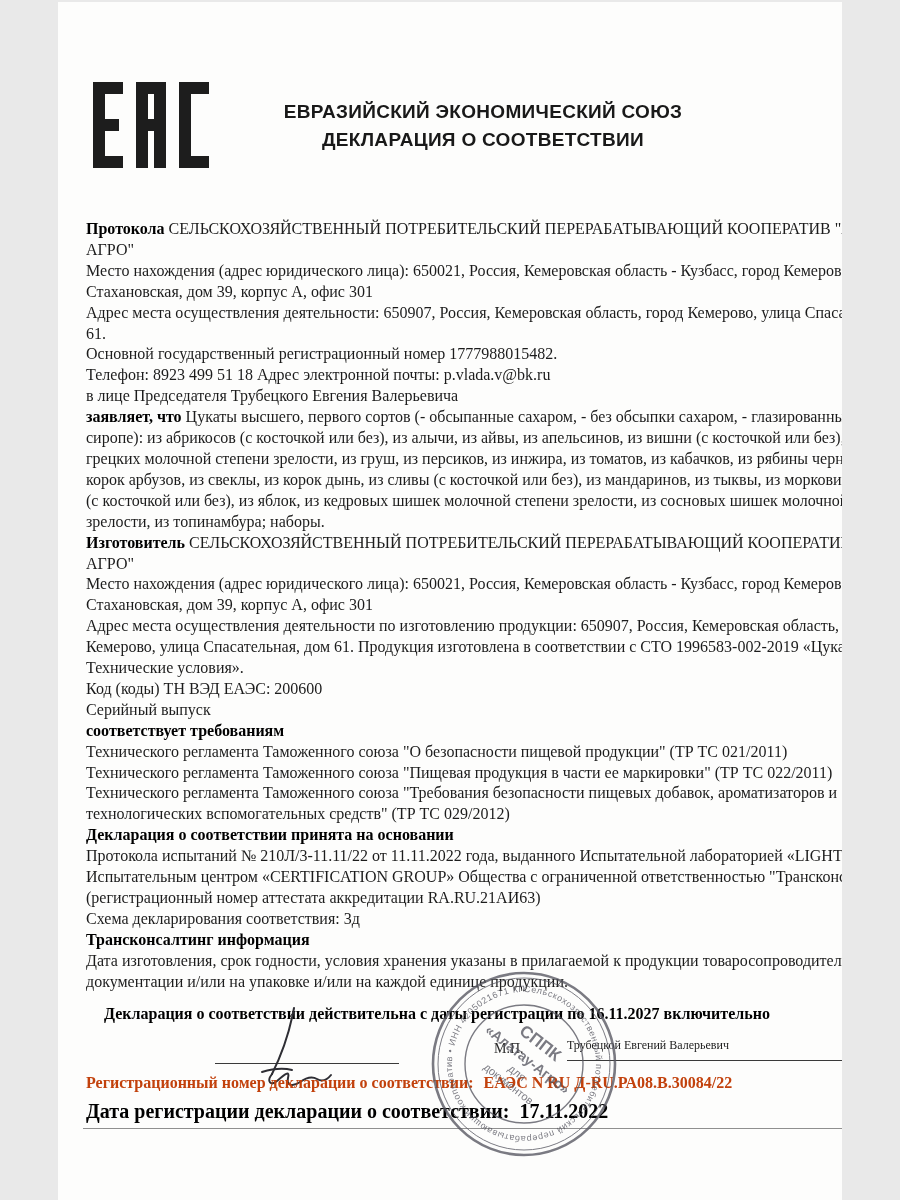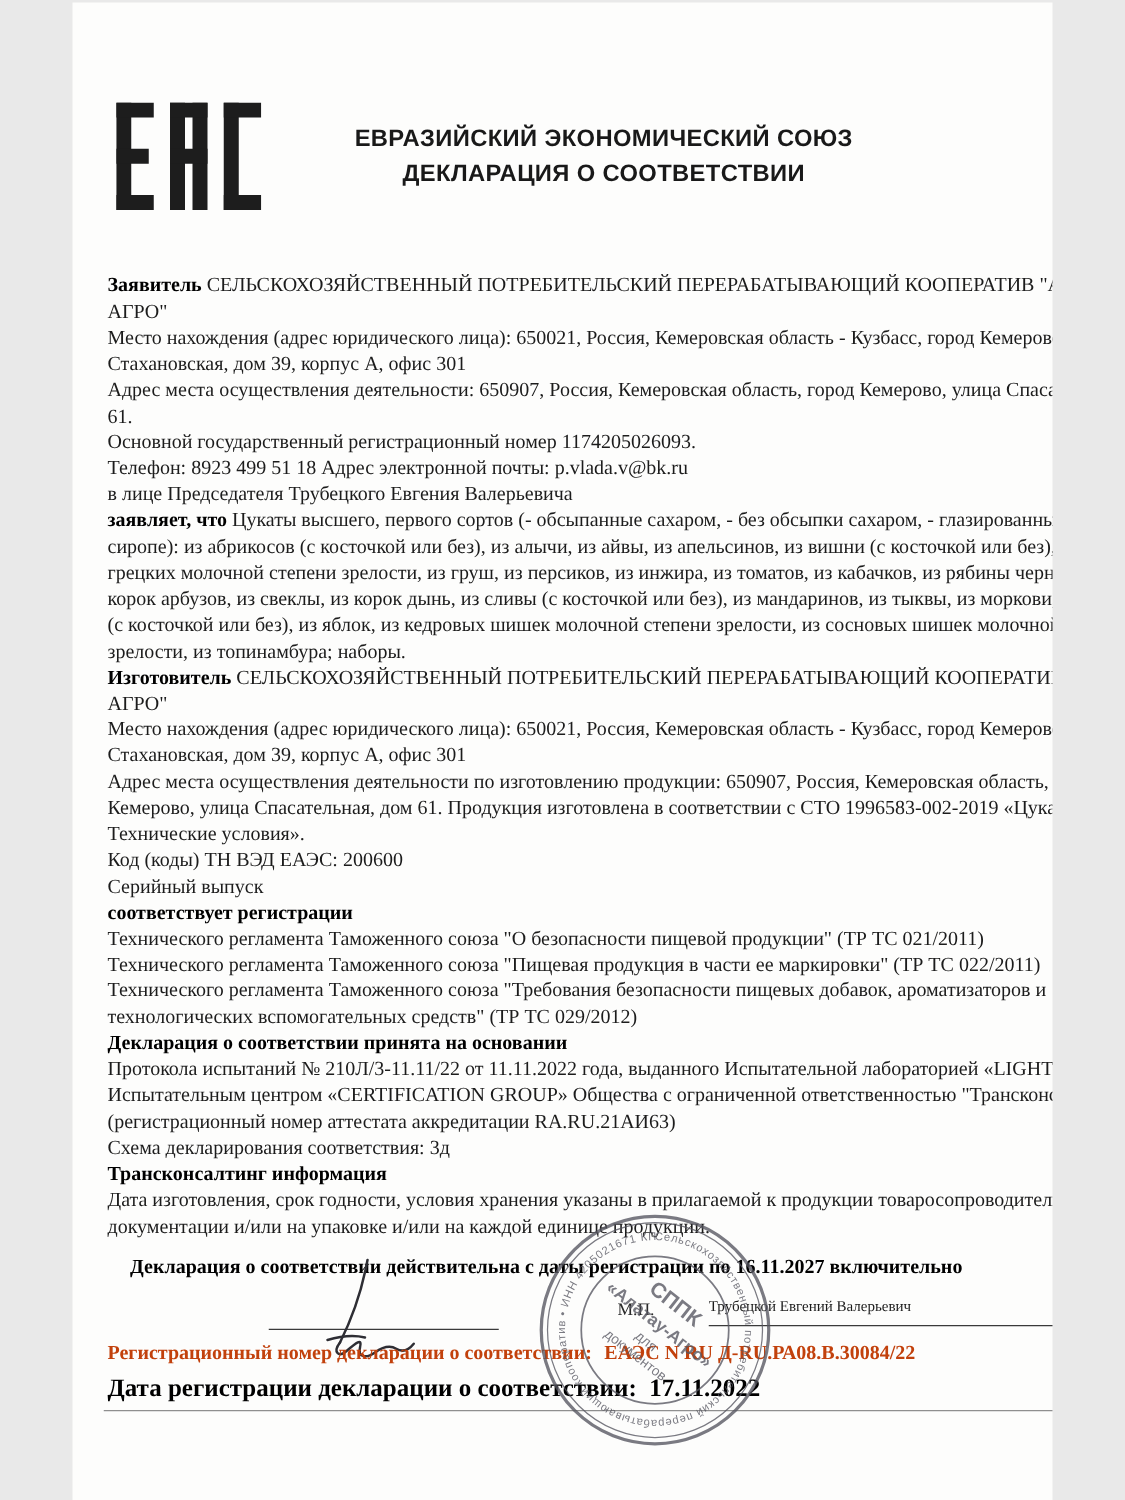--- a/index.html
+++ b/index.html
@@ -65,33 +65,33 @@
       <rect x="86" y="74" width="30" height="12"></rect>
     </g>
   </svg>
 
   <div class="doc-title">
     <div>ЕВРАЗИЙСКИЙ ЭКОНОМИЧЕСКИЙ СОЮЗ</div>
     <div>ДЕКЛАРАЦИЯ О СООТВЕТСТВИИ</div>
   </div>
 
   <div class="body-text">
-      <p><b>Заявитель</b><span> СЕЛЬСКОХОЗЯЙСТВЕННЫЙ ПОТРЕБИТЕЛЬСКИЙ ПЕРЕРАБАТЫВАЮЩИЙ КООПЕРАТИВ "АЛАТАУ-АГРО"</span></p>
+      <p><b>Протокола</b><span> СЕЛЬСКОХОЗЯЙСТВЕННЫЙ ПОТРЕБИТЕЛЬСКИЙ ПЕРЕРАБАТЫВАЮЩИЙ КООПЕРАТИВ "АЛАТАУ-АГРО"</span></p>
       <p><span>Место нахождения (адрес юридического лица): 650021, Россия, Кемеровская область - Кузбасс, город Кемерово, улица 1-я Стахановская, дом 39, корпус А, офис 301</span></p>
       <p><span>Адрес места осуществления деятельности: 650907, Россия, Кемеровская область, город Кемерово, улица Спасательная, дом 61.</span></p>
-      <p><span>Основной государственный регистрационный номер 1174205026093.</span></p>
+      <p><span>Основной государственный регистрационный номер 1777988015482.</span></p>
       <p><span>Телефон: 8923 499 51 18 Адрес электронной почты: p.vlada.v@bk.ru</span></p>
       <p><span>в лице Председателя Трубецкого Евгения Валерьевича</span></p>
       <p><b>заявляет, что</b><span> Цукаты высшего, первого сортов (- обсыпанные сахаром, - без обсыпки сахаром, - глазированные, - в сиропе): из абрикосов (с косточкой или без), из алычи, из айвы, из апельсинов, из вишни (с косточкой или без), из орехов грецких молочной степени зрелости, из груш, из персиков, из инжира, из томатов, из кабачков, из рябины черноплодной, из корок арбузов, из свеклы, из корок дынь, из сливы (с косточкой или без), из мандаринов, из тыквы, из моркови, из черешни (с косточкой или без), из яблок, из кедровых шишек молочной степени зрелости, из сосновых шишек молочной степени зрелости, из топинамбура; наборы.</span></p>
       <p><b>Изготовитель</b><span> СЕЛЬСКОХОЗЯЙСТВЕННЫЙ ПОТРЕБИТЕЛЬСКИЙ ПЕРЕРАБАТЫВАЮЩИЙ КООПЕРАТИВ "АЛАТАУ-АГРО"</span></p>
       <p><span>Место нахождения (адрес юридического лица): 650021, Россия, Кемеровская область - Кузбасс, город Кемерово, улица 1-я Стахановская, дом 39, корпус А, офис 301</span></p>
       <p><span>Адрес места осуществления деятельности по изготовлению продукции: 650907, Россия, Кемеровская область, город Кемерово, улица Спасательная, дом 61. Продукция изготовлена в соответствии с СТО 1996583-002-2019 «Цукаты. Технические условия».</span></p>
       <p><span>Код (коды) ТН ВЭД ЕАЭС: 200600</span></p>
       <p><span>Серийный выпуск</span></p>
-      <p><b>соответствует регистрации</b></p>
+      <p><b>соответствует требованиям</b></p>
       <p><span>Технического регламента Таможенного союза "О безопасности пищевой продукции" (ТР ТС 021/2011)</span></p>
       <p><span>Технического регламента Таможенного союза "Пищевая продукция в части ее маркировки" (ТР ТС 022/2011)</span></p>
       <p><span>Технического регламента Таможенного союза "Требования безопасности пищевых добавок, ароматизаторов и технологических вспомогательных средств" (ТР ТС 029/2012)</span></p>
       <p><b>Декларация о соответствии принята на основании</b></p>
       <p><span>Протокола испытаний № 210Л/3-11.11/22 от 11.11.2022 года, выданного Испытательной лабораторией «LIGHT GROUP»  Испытательным центром «CERTIFICATION GROUP» Общества с ограниченной ответственностью "Трансконсалтинг" (регистрационный номер аттестата аккредитации RA.RU.21АИ63)</span></p>
       <p><span>Схема декларирования соответствия: 3д</span></p>
       <p><b>Трансконсалтинг информация</b></p>
       <p><span>Дата изготовления, срок годности, условия хранения указаны в прилагаемой к продукции товаросопроводительной документации и/или на упаковке и/или на каждой единице продукции.</span></p>
     </div>
 

